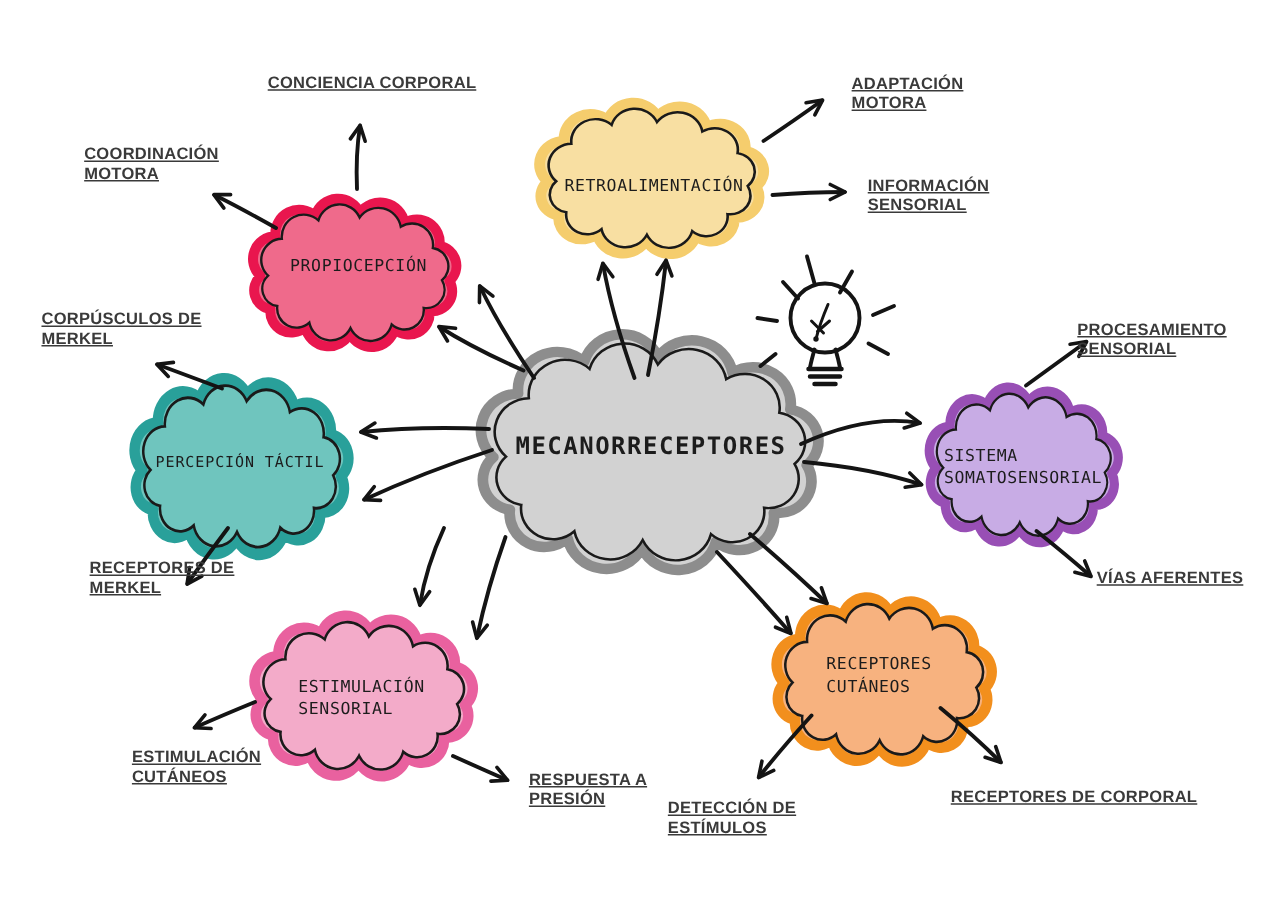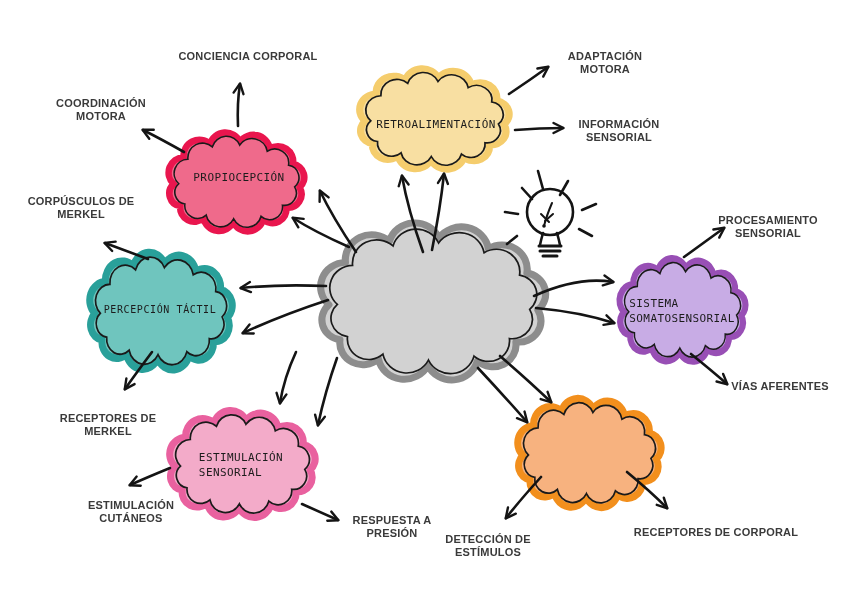--- a/index.html
+++ b/index.html
@@ -1,20 +1,20 @@
 <!DOCTYPE html>
 <html><head>
 <meta charset="utf-8">
 <style>
   html,body{margin:0;padding:0;background:#fff;}
   .canvas{position:relative;width:848px;height:599px;background:#fff;overflow:hidden;
           font-family:"Liberation Sans",sans-serif;}
   .canvas svg{position:absolute;left:0;top:0;}
   .leaf{position:absolute;transform:translate(-50%,-50%);font:bold 11px "Liberation Sans",sans-serif;
-        color:#3a3a3a;text-align:center;line-height:13px;white-space:nowrap;letter-spacing:.2px;}
+        color:#3a3a3a;line-height:13px;white-space:nowrap;letter-spacing:.2px;text-decoration:underline;}
   .cloud-label{position:absolute;transform:translate(-50%,-50%);
         font-family:"DejaVu Sans Mono",monospace;color:#1c1c1c;text-align:left;
         white-space:nowrap;line-height:15px;}
   .cloud-label div:empty, .leaf div:empty{display:none;}
   .cl-central{font-size:16px;font-weight:bold;letter-spacing:1px;}
   .cl-s11{font-size:11px;letter-spacing:.4px;}
   .cl-s10{font-size:10px;letter-spacing:.6px;}
 </style>
 </head>
 <body>
@@ -97,58 +97,65 @@
       <path d="M538,171 L543,189"></path>
       <path d="M568,181 L560,195"></path>
       <path d="M596,204 L582,210"></path>
       <path d="M592,236 L579,229"></path>
       <path d="M522,188 L532,199"></path>
       <path d="M505,212 L518,214"></path>
       <path d="M507,244 L517,236"></path>
     </g>
   </svg>
 
+  <div class="cloud-label cl-central" style="left:434px;top:297px">
+    <div>MECANORRECEPTORES</div>
+  </div>
   <div class="cloud-label cl-s11" style="left:436px;top:124px">
     <div>RETROALIMENTACIÓN</div>
   </div>
   <div class="cloud-label cl-s11" style="left:239px;top:177px">
     <div>PROPIOCEPCIÓN</div>
   </div>
   <div class="cloud-label cl-s10" style="left:160px;top:309px">
     <div>PERCEPCIÓN TÁCTIL</div>
   </div>
   <div class="cloud-label cl-s11" style="left:241px;top:465px">
     <div>ESTIMULACIÓN</div>
       <div>SENSORIAL</div>
   </div>
   <div class="cloud-label cl-s11" style="left:682px;top:311px">
     <div>SISTEMA</div>
       <div>SOMATOSENSORIAL</div>
   </div>
+  <div class="cloud-label cl-s11" style="left:586px;top:450px">
+    <div>RECEPTORES</div>
+      <div>CUTÁNEOS</div>
+  </div>
 
   <div class="leaf" style="left:605px;top:63px">
     <div>ADAPTACIÓN</div>
       <div>MOTORA</div>
   </div>
   <div class="leaf" style="left:619px;top:131px">
     <div>INFORMACIÓN</div>
       <div>SENSORIAL</div>
   </div>
   <div class="leaf" style="left:248px;top:56px">
     <div>CONCIENCIA CORPORAL</div>
   </div>
   <div class="leaf" style="left:101px;top:110px">
     <div>COORDINACIÓN</div>
       <div>MOTORA</div>
   </div>
-  <div class="leaf" style="left:81px;top:208px">
+  <div class="leaf" style="left:81px;top:220px">
     <div>CORPÚSCULOS DE</div>
       <div>MERKEL</div>
   </div>
-  <div class="leaf" style="left:108px;top:425px">
+  <div class="leaf" style="left:108px;top:386px">
     <div>RECEPTORES DE</div>
       <div>MERKEL</div>
   </div>
   <div class="leaf" style="left:131px;top:512px">
     <div>ESTIMULACIÓN</div>
       <div>CUTÁNEOS</div>
   </div>
   <div class="leaf" style="left:392px;top:527px">
     <div>RESPUESTA A</div>
       <div>PRESIÓN</div>

